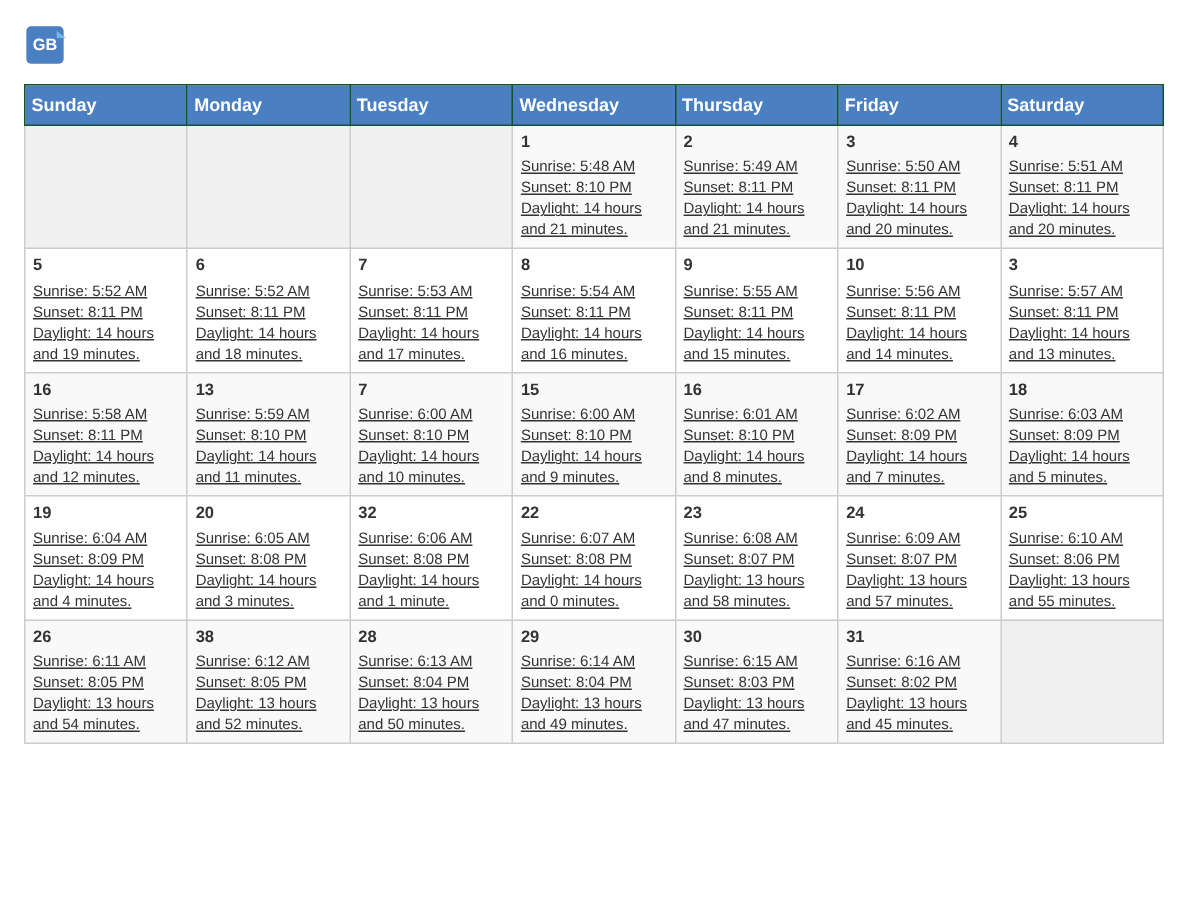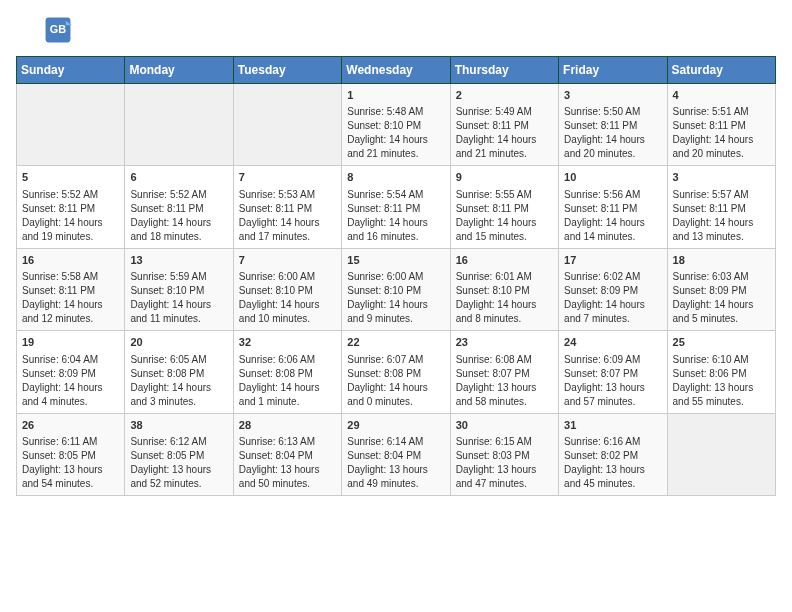--- a/index.html
+++ b/index.html
@@ -13,21 +13,20 @@
     .header {
       display: flex;
       justify-content: space-between;
       align-items: flex-start;
       margin-bottom: 12px;
     }
     .logo {
       display: flex;
       align-items: center;
       gap: 4px;
-      margin-left: 28px;
     }
     .logo-text {
       font-size: 18px;
       font-weight: bold;
       color: #333;
       line-height: 1.1;
     }
     .logo-text span {
       color: #4a90d9;
     }
@@ -80,20 +79,21 @@
     }
     .day-num {
       font-weight: bold;
       font-size: 11px;
       display: block;
       margin-bottom: 2px;
     }
     .day-info {
       font-size: 10px;
       color: #333;
+      text-decoration: underline;
     }
     td.empty {
       background: #f0f0f0 !important;
     }
   </style>
 </head>
 <body>
 
 <div class="header">
   <div class="logo">

